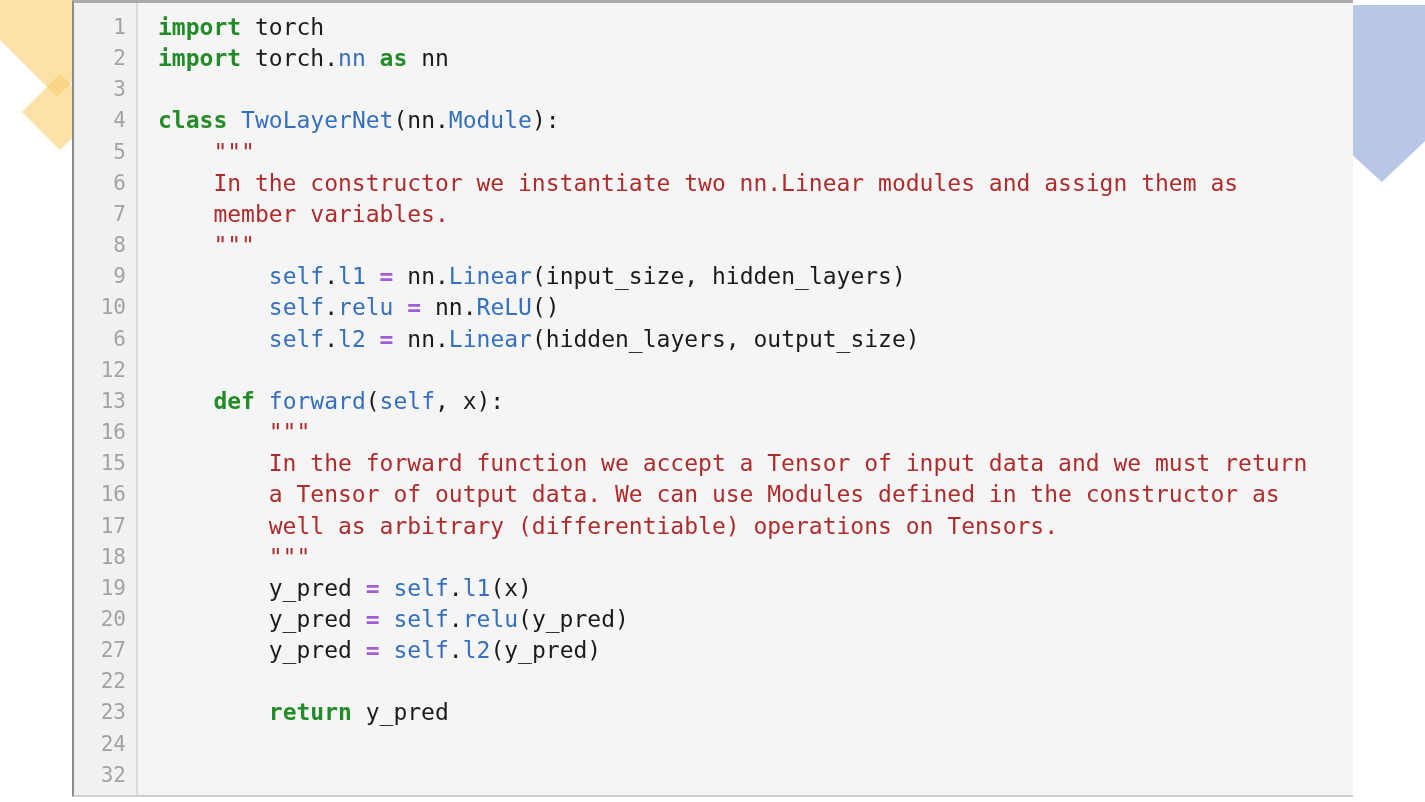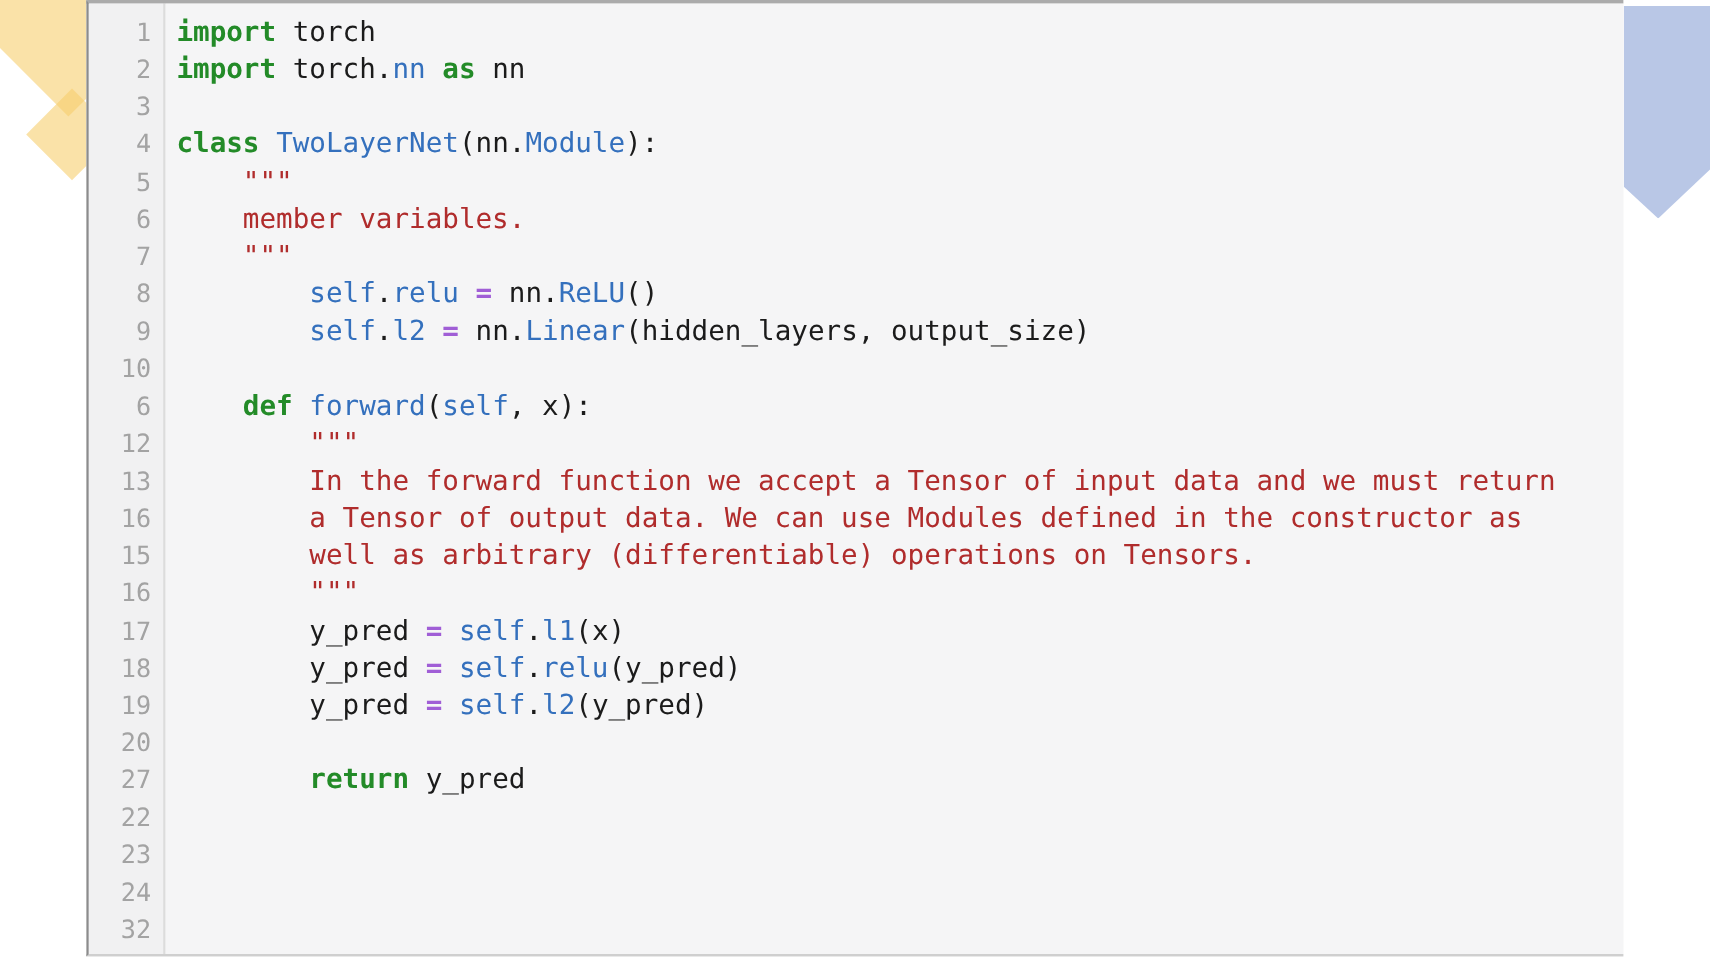--- a/index.html
+++ b/index.html
@@ -79,21 +79,21 @@
     white-space: pre;
   }
   .gutter-sep {
     width: 2px;
     background: #dcdcdc;
     flex: none;
   }
   .code-area {
     flex: 1;
     background: var(--bg-code);
-    padding: 9px 0 0 9px;
+    padding: 9px 0 0 20px;
     box-sizing: border-box;
     overflow: hidden;
   }
   .cl {
     height: 31.16px;
     line-height: 31.16px;
     font-size: 23px;
     white-space: pre;
     color: var(--plain);
   }
@@ -142,22 +142,24 @@
         <div class="ln">24</div>
         <div class="ln">32</div>
       </div>
     <div class="gutter-sep"></div>
     <div class="code-area">
         <div class="cl"><span class="t-kw">import</span><span class="t-pl"> torch</span></div>
         <div class="cl"><span class="t-kw">import</span><span class="t-pl"> torch.</span><span class="t-nm">nn</span><span class="t-pl"> </span><span class="t-kw">as</span><span class="t-pl"> nn</span></div>
         <div class="cl"></div>
         <div class="cl"><span class="t-kw">class</span><span class="t-pl"> </span><span class="t-nm">TwoLayerNet</span><span class="t-pl">(nn.</span><span class="t-nm">Module</span><span class="t-pl">):</span></div>
         <div class="cl"><span class="t-st">    """</span></div>
+        <div class="cl"><span class="t-st">    In the constructor we instantiate two nn.Linear modules and assign them as</span></div>
         <div class="cl"><span class="t-st">    member variables.</span></div>
         <div class="cl"><span class="t-st">    """</span></div>
+        <div class="cl"><span class="t-pl">        </span><span class="t-nm">self</span><span class="t-pl">.</span><span class="t-nm">l1</span><span class="t-pl"> </span><span class="t-op">=</span><span class="t-pl"> nn.</span><span class="t-nm">Linear</span><span class="t-pl">(input_size, hidden_layers)</span></div>
         <div class="cl"><span class="t-pl">        </span><span class="t-nm">self</span><span class="t-pl">.</span><span class="t-nm">relu</span><span class="t-pl"> </span><span class="t-op">=</span><span class="t-pl"> nn.</span><span class="t-nm">ReLU</span><span class="t-pl">()</span></div>
         <div class="cl"><span class="t-pl">        </span><span class="t-nm">self</span><span class="t-pl">.</span><span class="t-nm">l2</span><span class="t-pl"> </span><span class="t-op">=</span><span class="t-pl"> nn.</span><span class="t-nm">Linear</span><span class="t-pl">(hidden_layers, output_size)</span></div>
         <div class="cl"></div>
         <div class="cl"><span class="t-pl">    </span><span class="t-kw">def</span><span class="t-pl"> </span><span class="t-nm">forward</span><span class="t-pl">(</span><span class="t-nm">self</span><span class="t-pl">, x):</span></div>
         <div class="cl"><span class="t-st">        """</span></div>
         <div class="cl"><span class="t-st">        In the forward function we accept a Tensor of input data and we must return</span></div>
         <div class="cl"><span class="t-st">        a Tensor of output data. We can use Modules defined in the constructor as</span></div>
         <div class="cl"><span class="t-st">        well as arbitrary (differentiable) operations on Tensors.</span></div>
         <div class="cl"><span class="t-st">        """</span></div>
         <div class="cl"><span class="t-pl">        y_pred </span><span class="t-op">=</span><span class="t-pl"> </span><span class="t-nm">self</span><span class="t-pl">.</span><span class="t-nm">l1</span><span class="t-pl">(x)</span></div>

